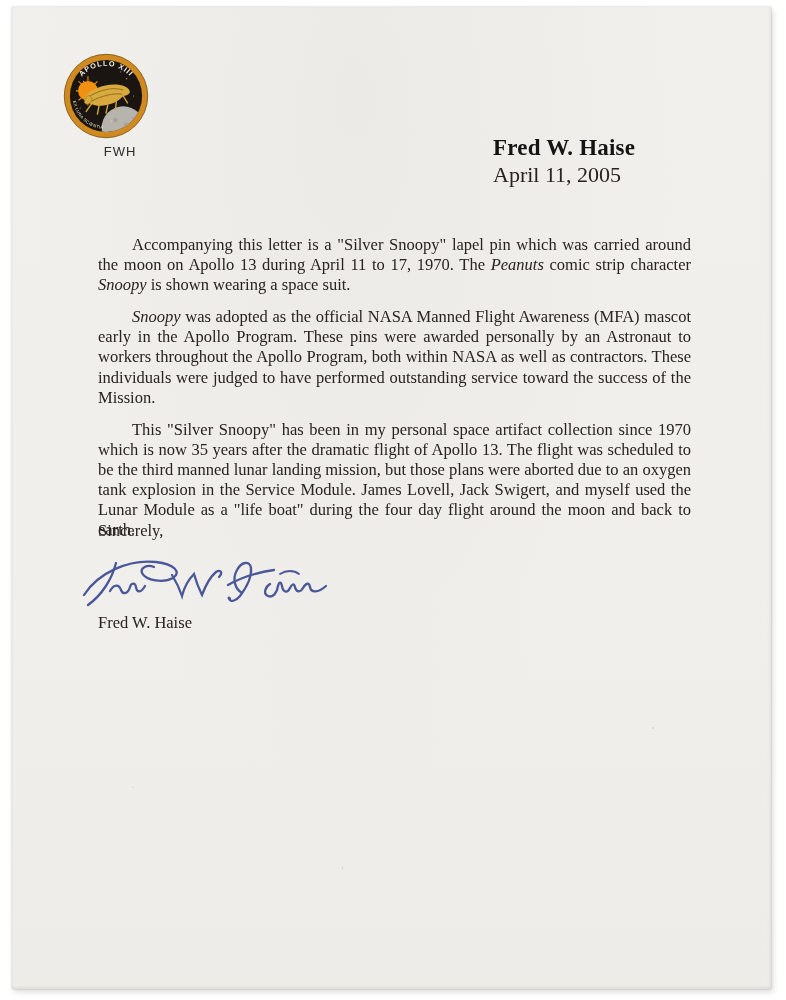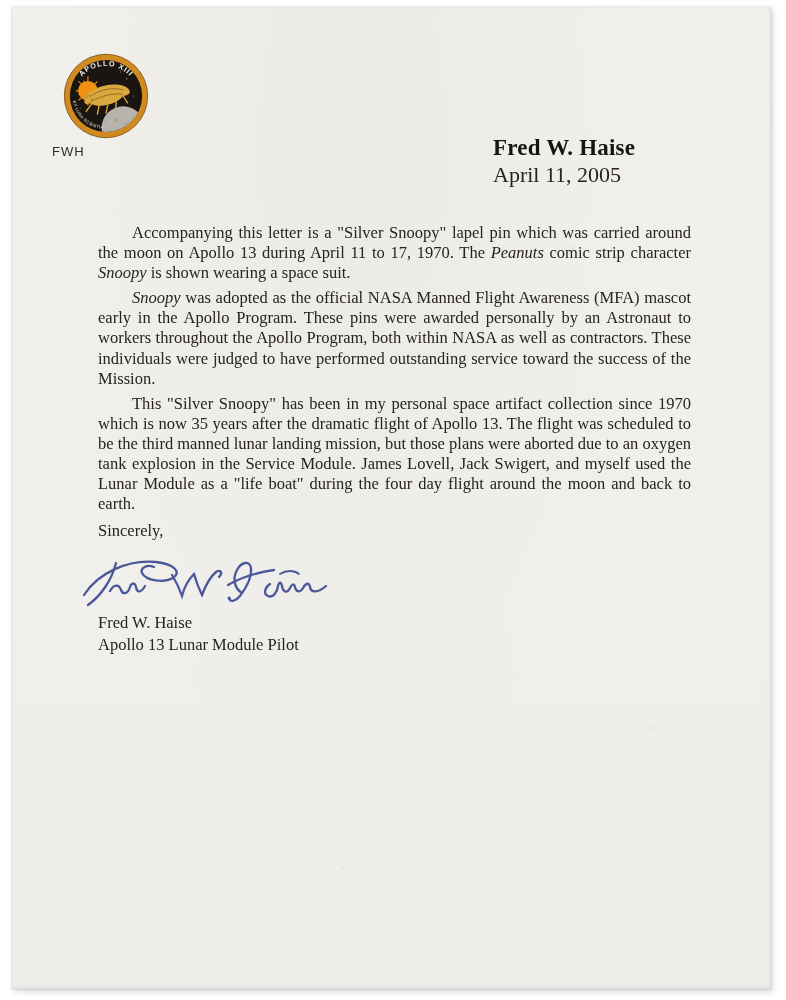--- a/index.html
+++ b/index.html
@@ -13,33 +13,33 @@
     position:absolute;left:12px;top:7px;width:759px;height:982px;
     background:
       radial-gradient(ellipse at 45% 9%, rgba(205,200,190,0.14), rgba(0,0,0,0) 55%),
       linear-gradient(180deg,#f1f0ed 0%,#f0efec 60%,#edecE8 100%);
     background-color:#f0efec;
     box-shadow: 0 0 2px rgba(0,0,0,0.20), 2px 3px 6px rgba(0,0,0,0.14),
                 inset 0 -2px 3px rgba(0,0,0,0.05), inset -2px 0 3px rgba(0,0,0,0.03);
   }
   .patch{position:absolute;left:51px;top:46px;width:86px;height:86px;}
   .monogram{
-    position:absolute;left:40px;top:137px;width:86px;
-    font-family:"Liberation Sans", sans-serif;
+    position:absolute;left:65px;top:137px;width:86px;
+    text-align:center;font-family:"Liberation Sans", sans-serif;
     font-size:13px;letter-spacing:1px;color:#2e2c2a;
   }
   .header{position:absolute;left:481px;top:128px;}
   .header .name{font-size:23px;font-weight:bold;color:#161412;letter-spacing:0.2px;}
   .header .date{font-size:22px;color:#262320;margin-top:1px;}
   .letter-body{
     position:absolute;left:86px;top:216px;width:593px;
     font-size:16.5px;line-height:20.1px;color:#262320;
     text-align:justify;
   }
-  .letter-body p{margin:0 0 5px 0;text-indent:34px;}
+  .letter-body p{margin:12px 0 5px 0;text-indent:34px;}
   .letter-body i{font-style:italic;}
   .salutation{position:absolute;left:86px;top:514px;font-size:16.5px;color:#262320;}
   .signature{position:absolute;left:68px;top:536px;}
   .typed-block{position:absolute;left:86px;top:605px;font-size:16.5px;color:#262320;line-height:22px;}
   .speck{position:absolute;border-radius:50%;background:rgba(140,130,110,0.28);}
 </style>
 </head>
 <body>
 
 <div class="paper">
@@ -129,21 +129,20 @@
       <path d="M149,55 l0.5,0.5" stroke-width="3"></path>
       <path d="M162,50 C155,46 152,36 157,27 C161,19 170,17 171,25 C172,34 166,45 160,53 C156,58 150,60 149,55"></path>
       <path d="M148,42 C162,34 180,29 194,27"></path>
       <path d="M190,41 C185,44 183,51 188,53 C193,55 197,50 198,43 C199,39 201,38 202,43 C203,49 207,51 210,45 C212,41 214,40 215,44 C216,49 220,50 223,45 C226,40 229,39 230,44 C231,50 238,50 246,43"></path>
       <path d="M200,31 C206,27 214,27 219,31" stroke-width="1.8"></path>
     </g>
   </svg>
 
   <div class="typed-block">
     <div>Fred W. Haise</div>
-    <div>Apollo 13 Lunar Module Pilot</div>
   </div>
 
   <div class="speck" style="left:560px;top:240px;width:2px;height:2px;"></div>
   <div class="speck" style="left:210px;top:470px;width:2px;height:1px;"></div>
   <div class="speck" style="left:640px;top:720px;width:2px;height:2px;"></div>
   <div class="speck" style="left:330px;top:860px;width:1px;height:2px;"></div>
   <div class="speck" style="left:120px;top:780px;width:2px;height:1px;"></div>
 </div>
 
 </body></html>

